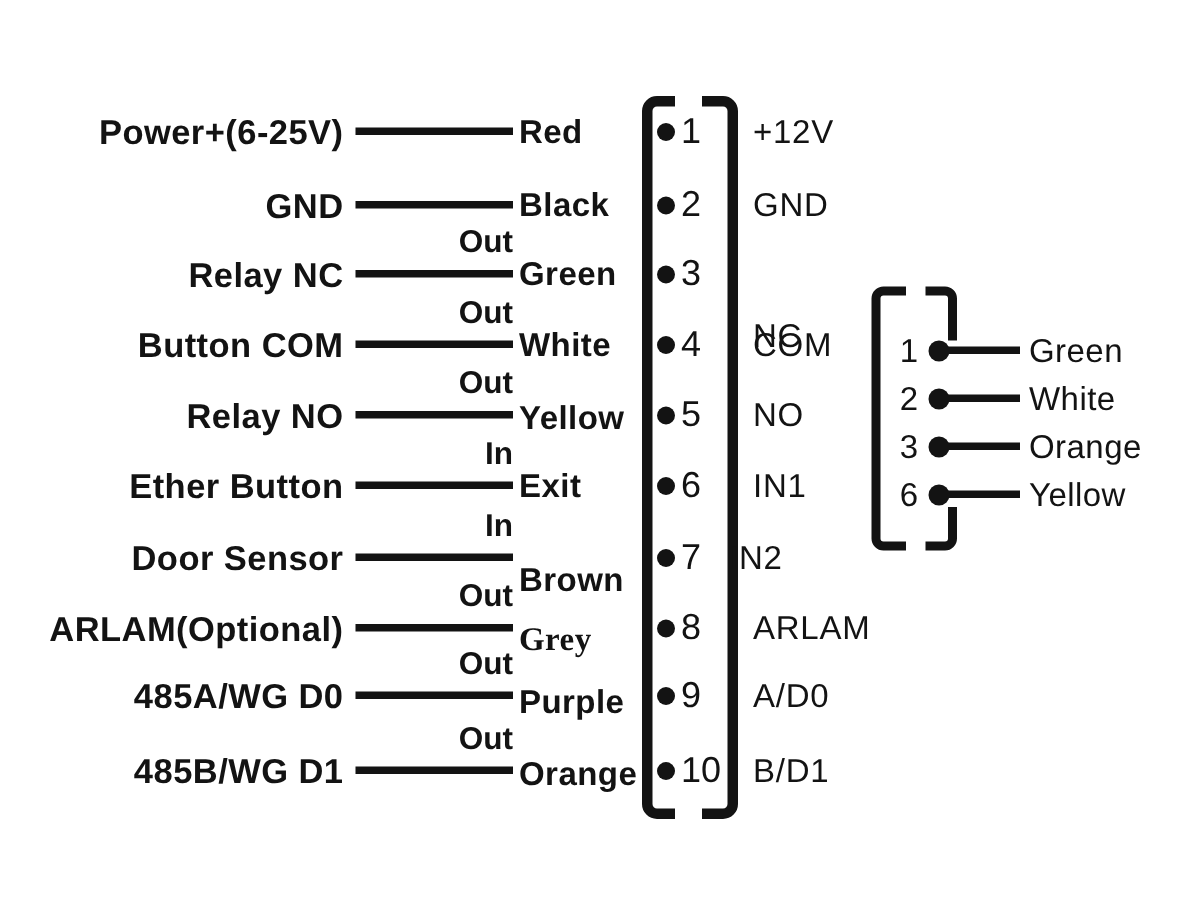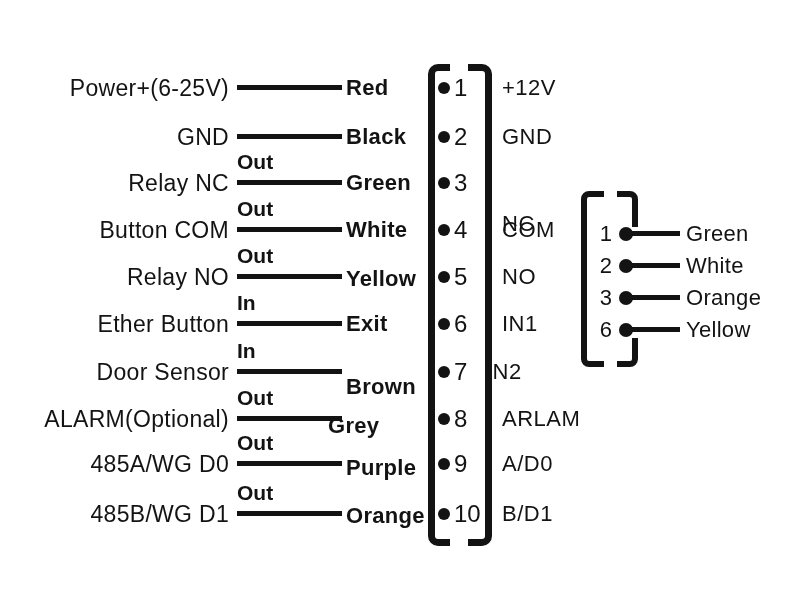--- a/index.html
+++ b/index.html
@@ -3,23 +3,23 @@
 <meta charset="utf-8">
 <style>
   html,body{margin:0;padding:0;background:#ffffff;}
   body{width:800px;height:600px;overflow:hidden;}
   .stage{
     position:relative;width:800px;height:600px;background:#ffffff;
     font-family:"Liberation Sans",sans-serif;color:#131313;
   }
   .abs{position:absolute;}
   
-  .lbl{height:30px;line-height:30px;text-align:right;font-size:23px;font-weight:400;letter-spacing:.3px;white-space:nowrap;}
+  .lbl{height:30px;line-height:30px;text-align:right;font-size:23px;font-weight:700;letter-spacing:.3px;white-space:nowrap;}
   
-  .dir{height:26px;line-height:26px;text-align:left;font-size:21px;font-weight:600;}
+  .dir{height:26px;line-height:26px;text-align:right;font-size:21px;font-weight:600;}
   
   .wire{background:#131313;}
   
   .clr{height:30px;line-height:30px;font-size:22px;font-weight:600;letter-spacing:.3px;white-space:nowrap;}
   
   .dot{width:12px;height:12px;border-radius:50%;background:#131313;}
   .eth-dot{width:14px;height:14px;border-radius:50%;background:#131313;}
   
   .pin-num{height:30px;line-height:30px;font-size:24px;font-weight:500;}
   
@@ -88,24 +88,24 @@
       <div class="dot abs" style="left: 438px; top: 318px;"></div>
       <div class="pin-num abs" style="left: 454px; top: 309px;">6</div>
       <div class="pin-lbl abs" style="left: 502px; top: 310px;">IN1</div>
       <div class="lbl abs" style="left: 0px; top: 357px; width: 229px;">Door Sensor</div>
       <div class="dir abs" style="left: 237px; top: 338px; width: 105px;">In</div>
       <div class="wire abs" style="left: 237px; top: 369px; width: 105px; height: 5px;"></div>
       <div class="clr abs" style="left: 346px; top: 372px;">Brown</div>
       <div class="dot abs" style="left: 438px; top: 366px;"></div>
       <div class="pin-num abs" style="left: 454px; top: 357px;">7</div>
       <div class="pin-lbl abs" style="left: 486px; top: 358px;">IN2</div>
-      <div class="lbl abs" style="left: 0px; top: 404px; width: 229px;">ALARM(Optional)</div>
+      <div class="lbl abs" style="left: 0px; top: 404px; width: 229px;">ARLAM(Optional)</div>
       <div class="dir abs" style="left: 237px; top: 385px; width: 105px;">Out</div>
       <div class="wire abs" style="left: 237px; top: 416px; width: 105px; height: 5px;"></div>
-      <div class="clr abs" style="left: 328px; top: 411px;">Grey</div>
+      <div class="clr abs" style="left: 346px; top: 411px; font-family: Liberation Serif, serif;">Grey</div>
       <div class="dot abs" style="left: 438px; top: 413px;"></div>
       <div class="pin-num abs" style="left: 454px; top: 404px;">8</div>
       <div class="pin-lbl abs" style="left: 502px; top: 405px;">ARLAM</div>
       <div class="lbl abs" style="left: 0px; top: 449px; width: 229px;">485A/WG D0</div>
       <div class="dir abs" style="left: 237px; top: 430px; width: 105px;">Out</div>
       <div class="wire abs" style="left: 237px; top: 461px; width: 105px; height: 5px;"></div>
       <div class="clr abs" style="left: 346px; top: 453px;">Purple</div>
       <div class="dot abs" style="left: 438px; top: 458px;"></div>
       <div class="pin-num abs" style="left: 454px; top: 449px;">9</div>
       <div class="pin-lbl abs" style="left: 502px; top: 450px;">A/D0</div>

